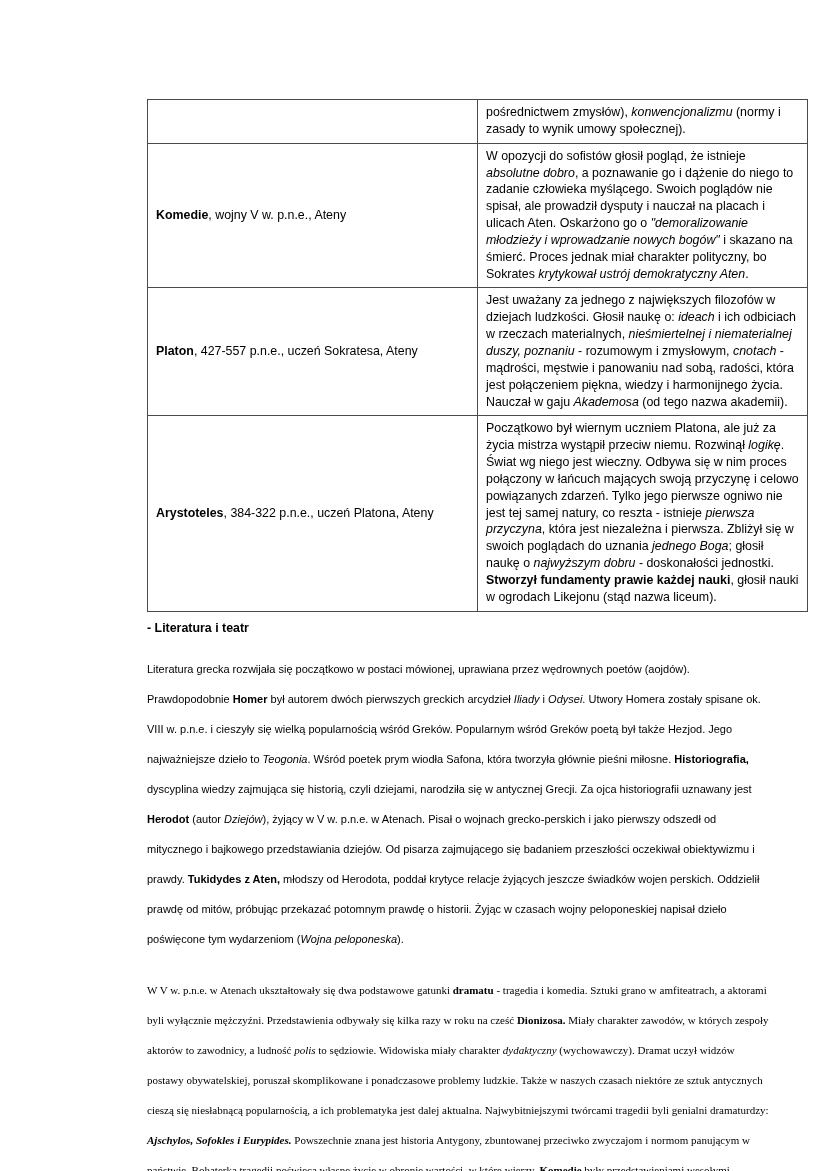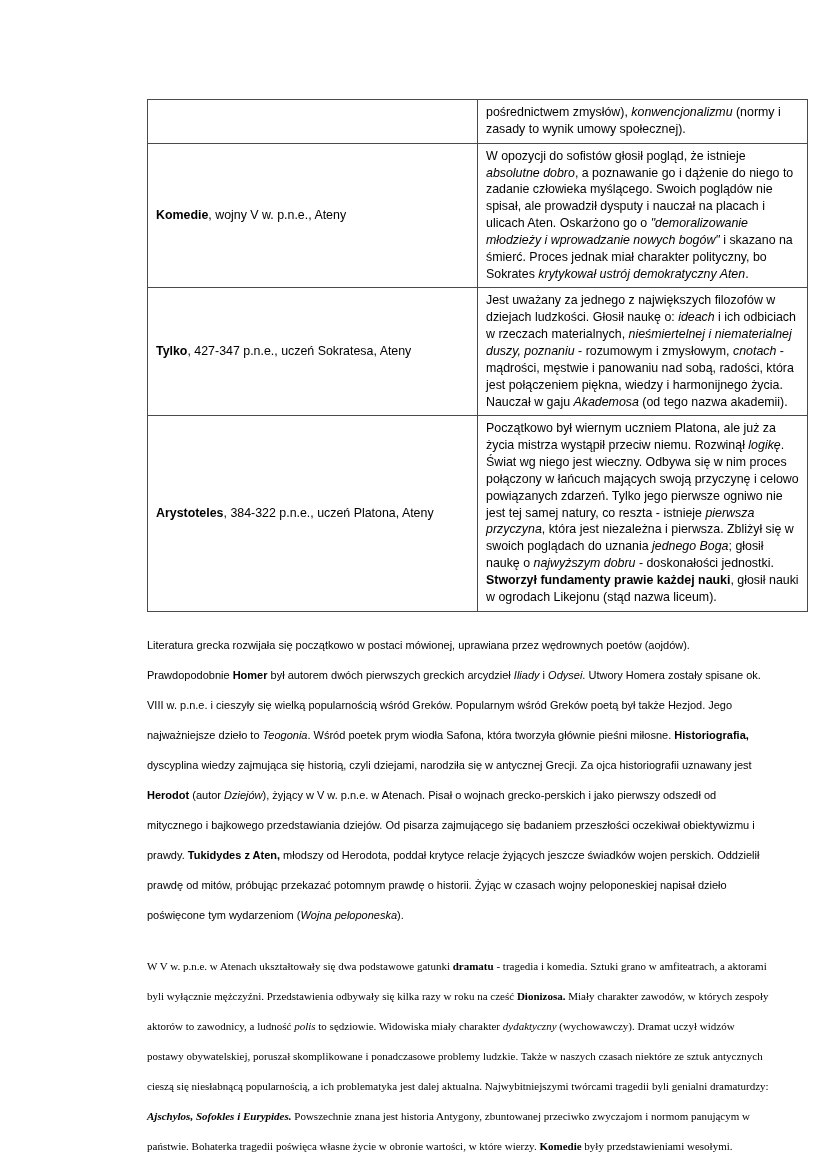--- a/index.html
+++ b/index.html
@@ -104,32 +104,33 @@
           <td class="col-desc first-cell"><span>pośrednictwem zmysłów), </span><span class="i">konwencjonalizmu</span><span> (normy i zasady to wynik umowy społecznej).</span></td>
         </tr>
         <tr>
           <td class="col-name">
             <span class="name-line"><span class="b">Komedie</span><span>, wojny V w. p.n.e., Ateny</span></span>
           </td>
           <td class="col-desc"><span>W opozycji do sofistów głosił pogląd, że istnieje </span><span class="i">absolutne dobro</span><span>, a poznawanie go i dążenie do niego to zadanie człowieka myślącego. Swoich poglądów nie spisał, ale prowadził dysputy i nauczał na placach i ulicach Aten. Oskarżono go o </span><span class="i">"demoralizowanie młodzieży i wprowadzanie nowych bogów"</span><span> i skazano na śmierć. Proces jednak miał charakter polityczny, bo Sokrates </span><span class="i">krytykował ustrój demokratyczny Aten</span><span>.</span></td>
         </tr>
         <tr>
           <td class="col-name">
-            <span class="name-line"><span class="b">Tylko</span><span>, 427-347 p.n.e., uczeń Sokratesa, Ateny</span></span>
+            <span class="name-line"><span class="b">Platon</span><span>, 427-557 p.n.e., uczeń Sokratesa, Ateny</span></span>
           </td>
           <td class="col-desc"><span>Jest uważany za jednego z największych filozofów w dziejach ludzkości. Głosił naukę o: </span><span class="i">ideach</span><span> i ich odbiciach w rzeczach materialnych, </span><span class="i">nieśmiertelnej i niematerialnej duszy, poznaniu</span><span> - rozumowym i zmysłowym, </span><span class="i">cnotach</span><span> - mądrości, męstwie i panowaniu nad sobą, radości, która jest połączeniem piękna, wiedzy i harmonijnego życia. Nauczał w gaju </span><span class="i">Akademosa</span><span> (od tego nazwa akademii).</span></td>
         </tr>
         <tr>
           <td class="col-name">
             <span class="name-line"><span class="b">Arystoteles</span><span>, 384-322 p.n.e., uczeń Platona, Ateny</span></span>
           </td>
           <td class="col-desc"><span>Początkowo był wiernym uczniem Platona, ale już za życia mistrza wystąpił przeciw niemu. Rozwinął </span><span class="i">logikę</span><span>. Świat wg niego jest wieczny. Odbywa się w nim proces połączony w łańcuch mających swoją przyczynę i celowo powiązanych zdarzeń. Tylko jego pierwsze ogniwo nie jest tej samej natury, co reszta - istnieje </span><span class="i">pierwsza przyczyna</span><span>, która jest niezależna i pierwsza. Zbliżył się w swoich poglądach do uznania </span><span class="i">jednego Boga</span><span>; głosił naukę o </span><span class="i">najwyższym dobru</span><span> - doskonałości jednostki. </span><span class="b">Stworzył fundamenty prawie każdej nauki</span><span>, głosił nauki w ogrodach Likejonu (stąd nazwa liceum).</span></td>
         </tr>
       </tbody>
     </table>
 
+    <h2 class="section-heading">- Literatura i teatr</h2>
 
     <p class="body-text"><span>Literatura grecka rozwijała się początkowo w postaci mówionej, uprawiana przez wędrownych poetów (aojdów). Prawdopodobnie </span><span class="b">Homer</span><span> był autorem dwóch pierwszych greckich arcydzieł </span><span class="i">Iliady</span><span> i </span><span class="i">Odysei</span><span>. Utwory Homera zostały spisane ok. VIII w. p.n.e. i cieszyły się wielką popularnością wśród Greków. Popularnym wśród Greków poetą był także Hezjod. Jego najważniejsze dzieło to </span><span class="i">Teogonia</span><span>. Wśród poetek prym wiodła Safona, która tworzyła głównie pieśni miłosne. </span><span class="b">Historiografia,</span><span> dyscyplina wiedzy zajmująca się historią, czyli dziejami, narodziła się w antycznej Grecji. Za ojca historiografii uznawany jest </span><span class="b">Herodot</span><span> (autor </span><span class="i">Dziejów</span><span>), żyjący w V w. p.n.e. w Atenach. Pisał o wojnach grecko-perskich i jako pierwszy odszedł od mitycznego i bajkowego przedstawiania dziejów. Od pisarza zajmującego się badaniem przeszłości oczekiwał obiektywizmu i prawdy. </span><span class="b">Tukidydes z Aten,</span><span> młodszy od Herodota, poddał krytyce relacje żyjących jeszcze świadków wojen perskich. Oddzielił prawdę od mitów, próbując przekazać potomnym prawdę o historii. Żyjąc w czasach wojny peloponeskiej napisał dzieło poświęcone tym wydarzeniom (</span><span class="i">Wojna peloponeska</span><span>).</span></p>
 
     <p class="body-text tight"><span>W V w. p.n.e. w Atenach ukształtowały się dwa podstawowe gatunki </span><span class="b">dramatu</span><span> - tragedia i komedia. Sztuki grano w amfiteatrach, a aktorami byli wyłącznie mężczyźni. Przedstawienia odbywały się kilka razy w roku na cześć </span><span class="b">Dionizosa.</span><span> Miały charakter zawodów, w których zespoły aktorów to zawodnicy, a ludność </span><span class="i">polis</span><span> to sędziowie. Widowiska miały charakter </span><span class="i">dydaktyczny</span><span> (wychowawczy). Dramat uczył widzów postawy obywatelskiej, poruszał skomplikowane i ponadczasowe problemy ludzkie. Także w naszych czasach niektóre ze sztuk antycznych cieszą się niesłabnącą popularnością, a ich problematyka jest dalej aktualna. Najwybitniejszymi twórcami tragedii byli genialni dramaturdzy: </span><span class="bi">Ajschylos, Sofokles i Eurypides.</span><span> Powszechnie znana jest historia Antygony, zbuntowanej przeciwko zwyczajom i normom panującym w państwie. Bohaterka tragedii poświęca własne życie w obronie wartości, w które wierzy. </span><span class="b">Komedie</span><span> były przedstawieniami wesołymi.</span></p>
 
   </div>
 </div>
 
 </body></html>

